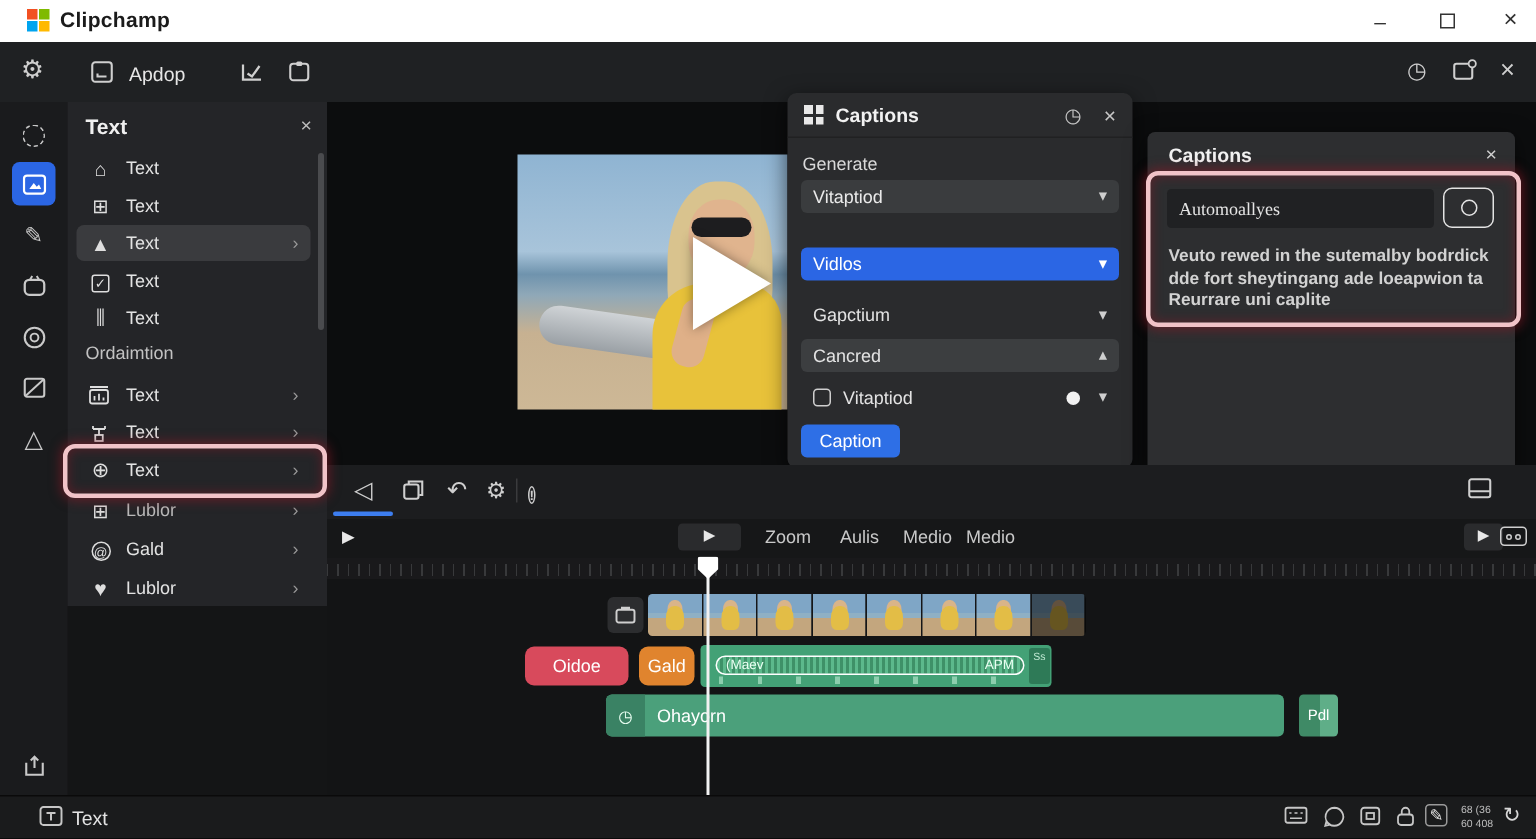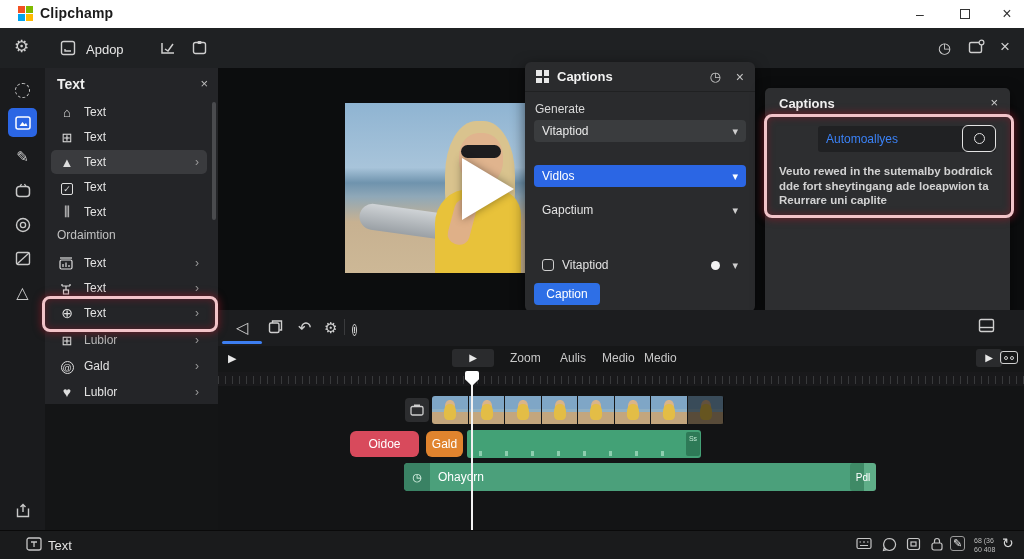--- a/index.html
+++ b/index.html
@@ -64,21 +64,21 @@
   .cp-row { position:absolute; left:9px; width:212px; height:22px; color:#e3e3e3; font-size:12px; line-height:22px; padding:0 8px; border-radius:4px; }
   .cp-row.litebg { background:#3c3e40; }
   .cp-check { position:absolute; left:8px; top:5px; width:12px; height:12px; border:1.3px solid #cfcfcf; border-radius:3px; }
   .cp-dot { position:absolute; right:26px; top:7px; width:9px; height:9px; border-radius:50%; background:#f2f2f2; }
   .cp-btn { position:absolute; left:9px; top:221px; width:66px; height:22px; background:#2e6fe6; border-radius:4px; color:#fff; font-size:12px; text-align:center; line-height:22px; }
 
   
   .cpanel { position:absolute; left:765px; top:88px; width:245px; height:228px; background:#2d2e30; border-radius:5px; box-shadow:0 4px 14px rgba(0,0,0,.55); }
   .cpanel-title { position:absolute; left:14px; top:8px; font-size:13px; font-weight:700; color:#f2f2f2; }
   .cpanel-close { position:absolute; right:12px; top:7px; color:#cfcfcf; font-size:13px; }
-  .cpanel-input { position:absolute; left:13px; top:38px; width:178px; height:26px; background:#202123; border:none; border-radius:3px; color:#3b82f6; font-size:12px; padding:0 8px; font-family:Liberation Sans, sans-serif;margin-left:40px; }
+  .cpanel-input { position:absolute; left:13px; top:38px; width:178px; height:26px; background:#202123; border:none; border-radius:3px; color:#e5e5e5; font-size:12px; padding:0 8px; font-family:Liberation Serif, serif; }
   .cpanel-iconbtn { position:absolute; right:14px; top:37px; width:34px; height:27px; border:1.5px solid #e3e3e3; border-radius:6px; display:flex; align-items:center; justify-content:center; }
   .cpanel-iconbtn span { width:11px; height:11px; border:1.5px solid #e3e3e3; border-radius:50%; display:block; }
   .cpanel-desc { position:absolute; left:14px; top:76px; width:216px; font-size:11.5px; line-height:14.5px; color:#d2d2d2;font-weight:bold; }
 
   
   .ptoolbar { position:absolute; left:218px; top:310px; width:806px; height:36px; background:#1c1d1f; }
   .pt-icon { position:absolute; top:9px; color:#cfcfcf; font-size:14px; line-height:18px; }
   .pt-underline { position:absolute; left:4px; top:31px; width:40px; height:3px; background:#3d7ef0; border-radius:2px; }
   .info-circ { width:14px; height:14px; border:1.3px solid #cfcfcf; border-radius:50%; font-size:9px; font-weight:700; text-align:center; line-height:13px; color:#cfcfcf; }
   .vdivider { position:absolute; left:126px; top:9px; width:1px; height:16px; background:#3a3b3d; }
@@ -102,21 +102,21 @@
   .fcell::after { content:""; position:absolute; left:12px; top:8px; width:12px; height:16px; background:#e3bd46; border-radius:45% 45% 30% 30%; box-shadow:0 -5px 0 -1px #d9b489; }
   .fcell.dark { filter:brightness(.45); }
   .clip { position:absolute; height:26px; border-radius:6px; color:#fff; font-size:12px; display:flex; align-items:center; justify-content:center; }
   .audioclip { position:absolute; left:249px; top:44px; width:234px; height:28px; background:#43a176; border-radius:3px; }
   .audiopill { position:absolute; left:10px; top:7px; width:206px; height:13px; border:1.5px solid #fff; border-radius:7px; background:repeating-linear-gradient(90deg,#5cb98c 0 2px,#3e9168 2px 4px); color:#eafff2; font-size:9px; line-height:11px; padding:0 6px; display:flex; justify-content:space-between; overflow:hidden; }
   .audiowave { position:absolute; left:12px; bottom:2px; width:200px; height:5px; background:repeating-linear-gradient(90deg,#9fd9bc 0 3px, transparent 3px 26px); opacity:.8; }
   .audiotail { position:absolute; right:1px; top:2px; width:14px; height:24px; background:#2e7a57; border-radius:2px; color:#bfe8d2; font-size:7px; line-height:8px; text-align:center; padding-top:3px; }
   .mainclip { position:absolute; left:186px; top:77px; width:452px; height:28px; background:#4ba07b; border-radius:4px; display:flex; align-items:center; }
   .mainclip .cap { width:26px; height:28px; background:#3a8264; border-radius:4px 0 0 4px; display:flex; align-items:center; justify-content:center; color:#eafff3; font-size:11px; flex:none; }
   .mainclip .lbl { color:#fff; font-size:12px; margin-left:8px; }
-  .smallclip { position:absolute; left:632px; top:77px; width:26px; height:28px; background:linear-gradient(90deg,#3f8a66 0 55%, #5fae88 55% 100%); border-radius:3px; color:#fff; font-size:10px; display:flex; align-items:center; justify-content:center; }
+  .smallclip { position:absolute; left:648px; top:77px; width:26px; height:28px; background:linear-gradient(90deg,#3f8a66 0 55%, #5fae88 55% 100%); border-radius:3px; color:#fff; font-size:10px; display:flex; align-items:center; justify-content:center; }
 
   
   .playhead-line { position:absolute; left:471px; top:372px; width:2px; height:158px; background:#f2f2f2; z-index:30; }
   .playhead-cap { position:absolute; left:465px; top:371px; width:14px; height:15px; background:#fff; clip-path:polygon(0 0,100% 0,100% 55%,50% 100%,0 55%); z-index:31; border-radius:2px; }
 
   
   .statusbar { position:absolute; left:0; top:530px; width:1024px; height:29px; background:#1a1b1c; border-top:1px solid #0a0a0a; }
   .sb-left-label { position:absolute; left:48px; top:7px; font-size:13px; color:#e3e3e3; }
   .sb-icon { position:absolute; top:6px; color:#c6c6c6; }
   .sb-timecode { position:absolute; left:952px; top:6px; font-size:7px; line-height:8.5px; color:#bdbdbd; text-align:left; white-space:pre; }
@@ -316,20 +316,24 @@
       <span class="dchev">▾</span>
     </div>
     <span class="cp-label" style="top:102px;">Ciet pler Spors</span>
     <div class="cp-drop blue" style="top:103px;">
       <span>Vidlos</span>
       <span class="dchev" style="color:#fff;">▾</span>
     </div>
     <div class="cp-row" style="top:137px;">
       <span>Gapctium</span>
       <span class="dchev">▾</span>
+    </div>
+    <div class="cp-row litebg" style="top:164px;">
+      <span>Cancred</span>
+      <span class="dchev">▴</span>
     </div>
     <div class="cp-row" style="top:192px; padding-left:28px;">
       <span class="cp-check"></span>
       <span>Vitaptiod</span>
       <span class="cp-dot"></span>
       <span class="dchev">▾</span>
     </div>
     <div class="cp-btn">Caption</div>
   </div>
 
@@ -399,20 +403,24 @@
     </div>
 
     <div class="clip" style="left:132px; top:45px; width:69px; background:#d84a5c;">
       <span>Oidoe</span>
     </div>
     <div class="clip" style="left:208px; top:45px; width:37px; background:#e0842e; overflow:hidden;">
       <span>Gald</span>
     </div>
 
     <div class="audioclip">
+      <div class="audiopill">
+        <span>(Maev</span>
+        <span>APM</span>
+      </div>
       <div class="audiowave"></div>
       <div class="audiotail">Ss</div>
     </div>
 
     <div class="mainclip">
       <span class="cap">◷</span>
       <span class="lbl">Ohayorn</span>
     </div>
     <div class="smallclip">
       <span>Pdl</span>

